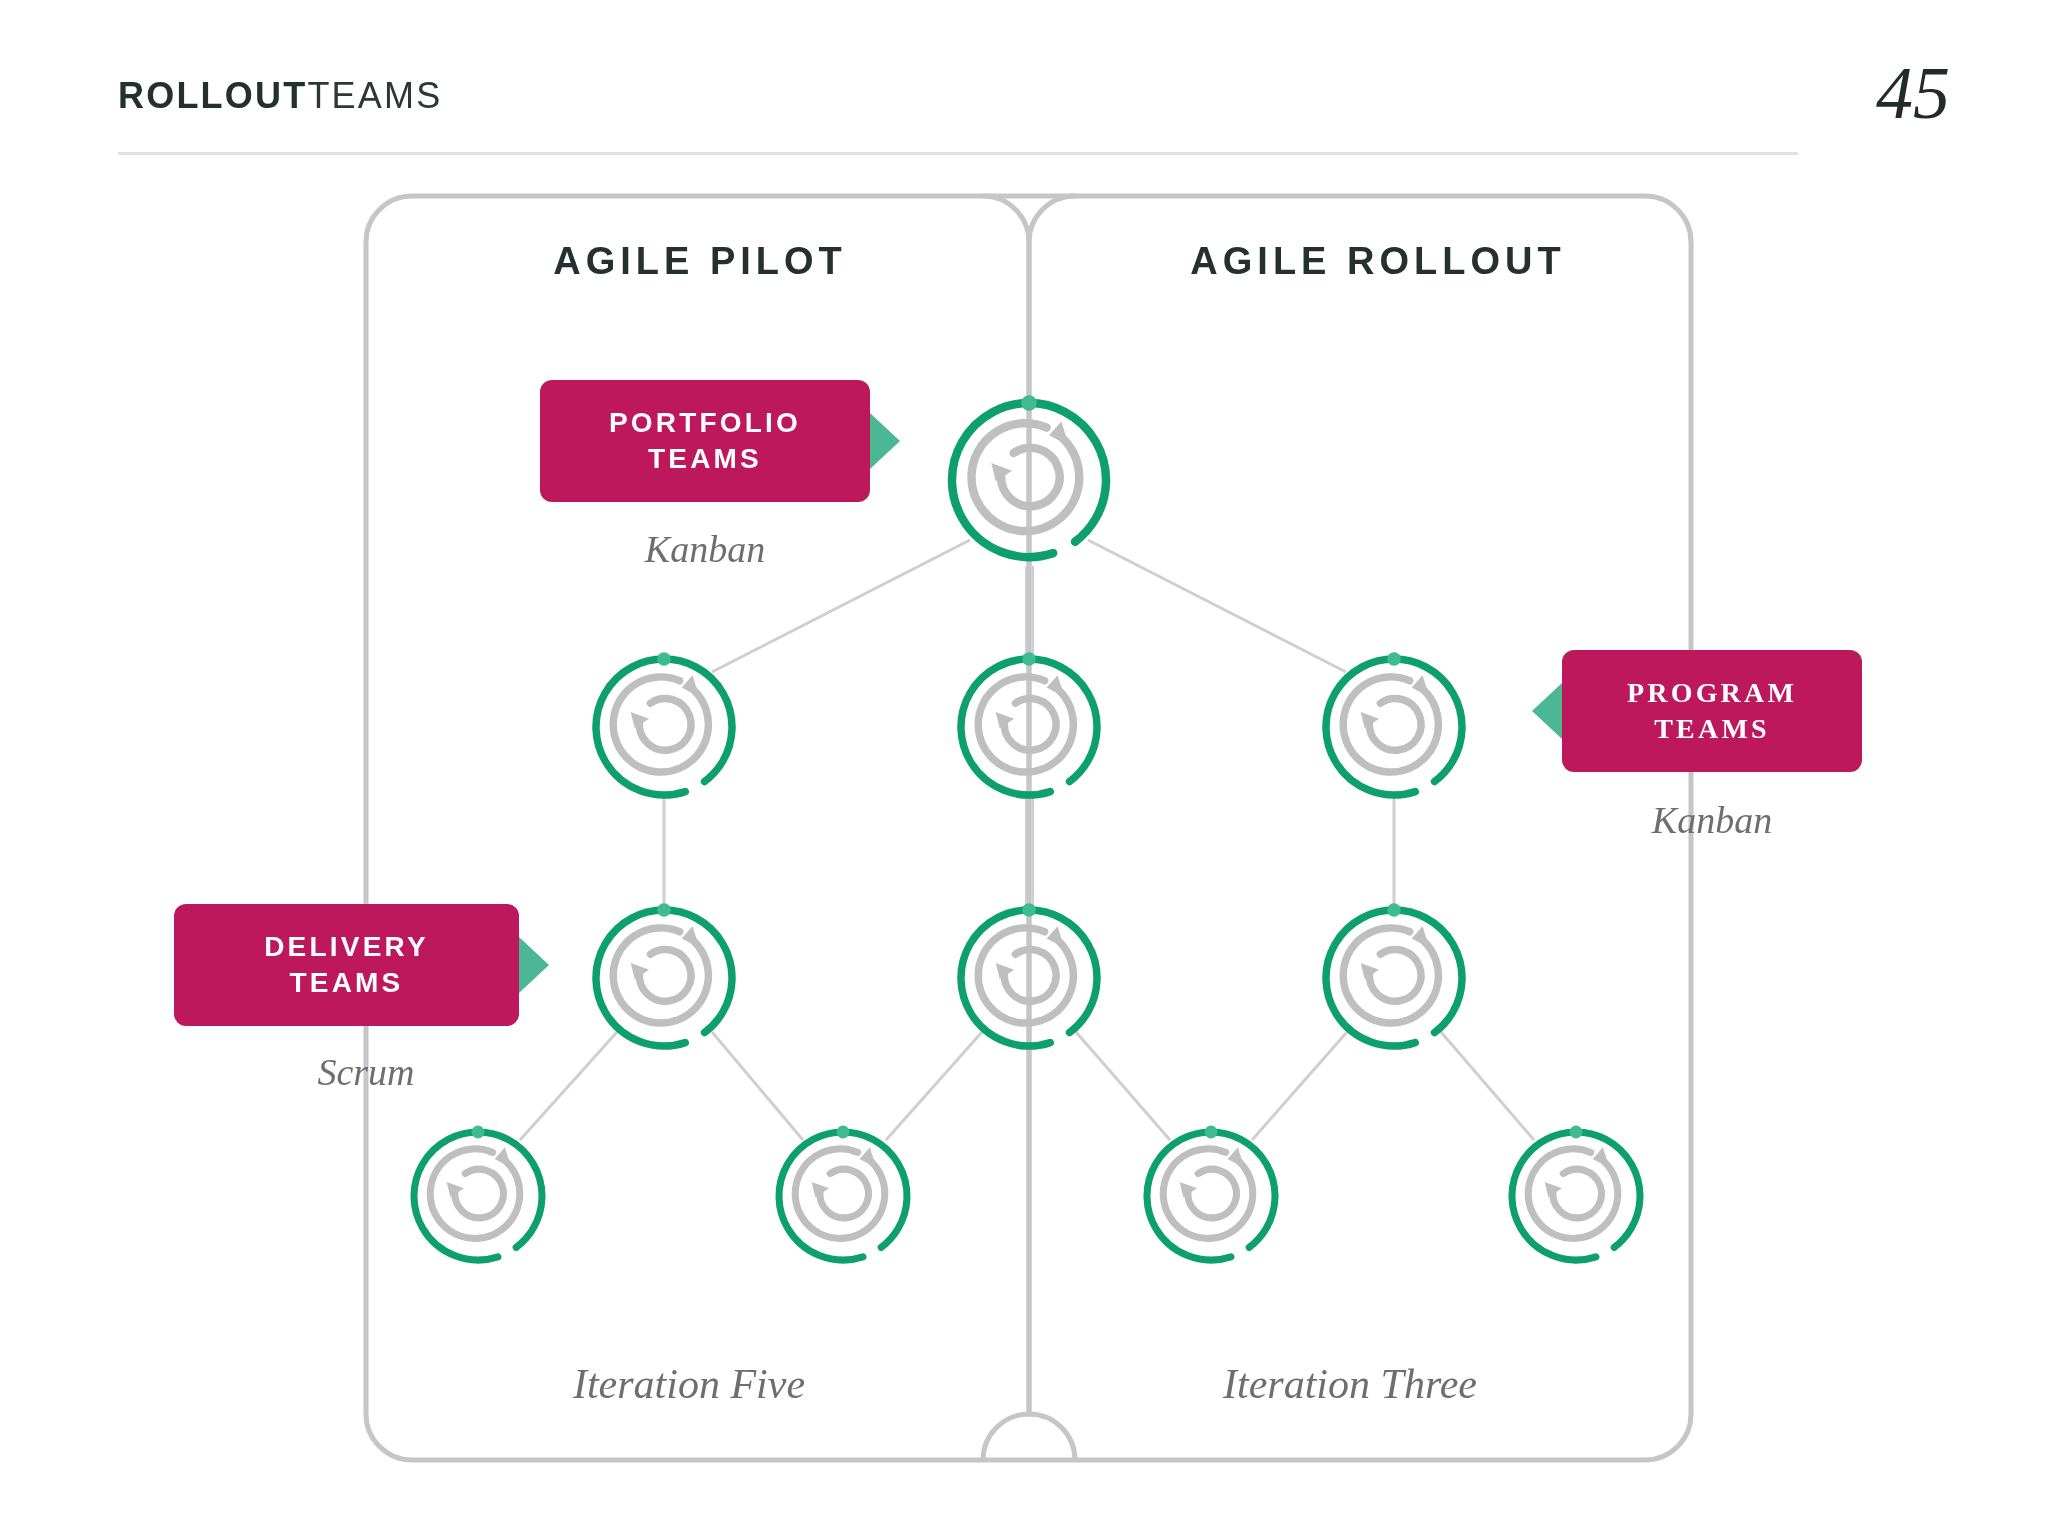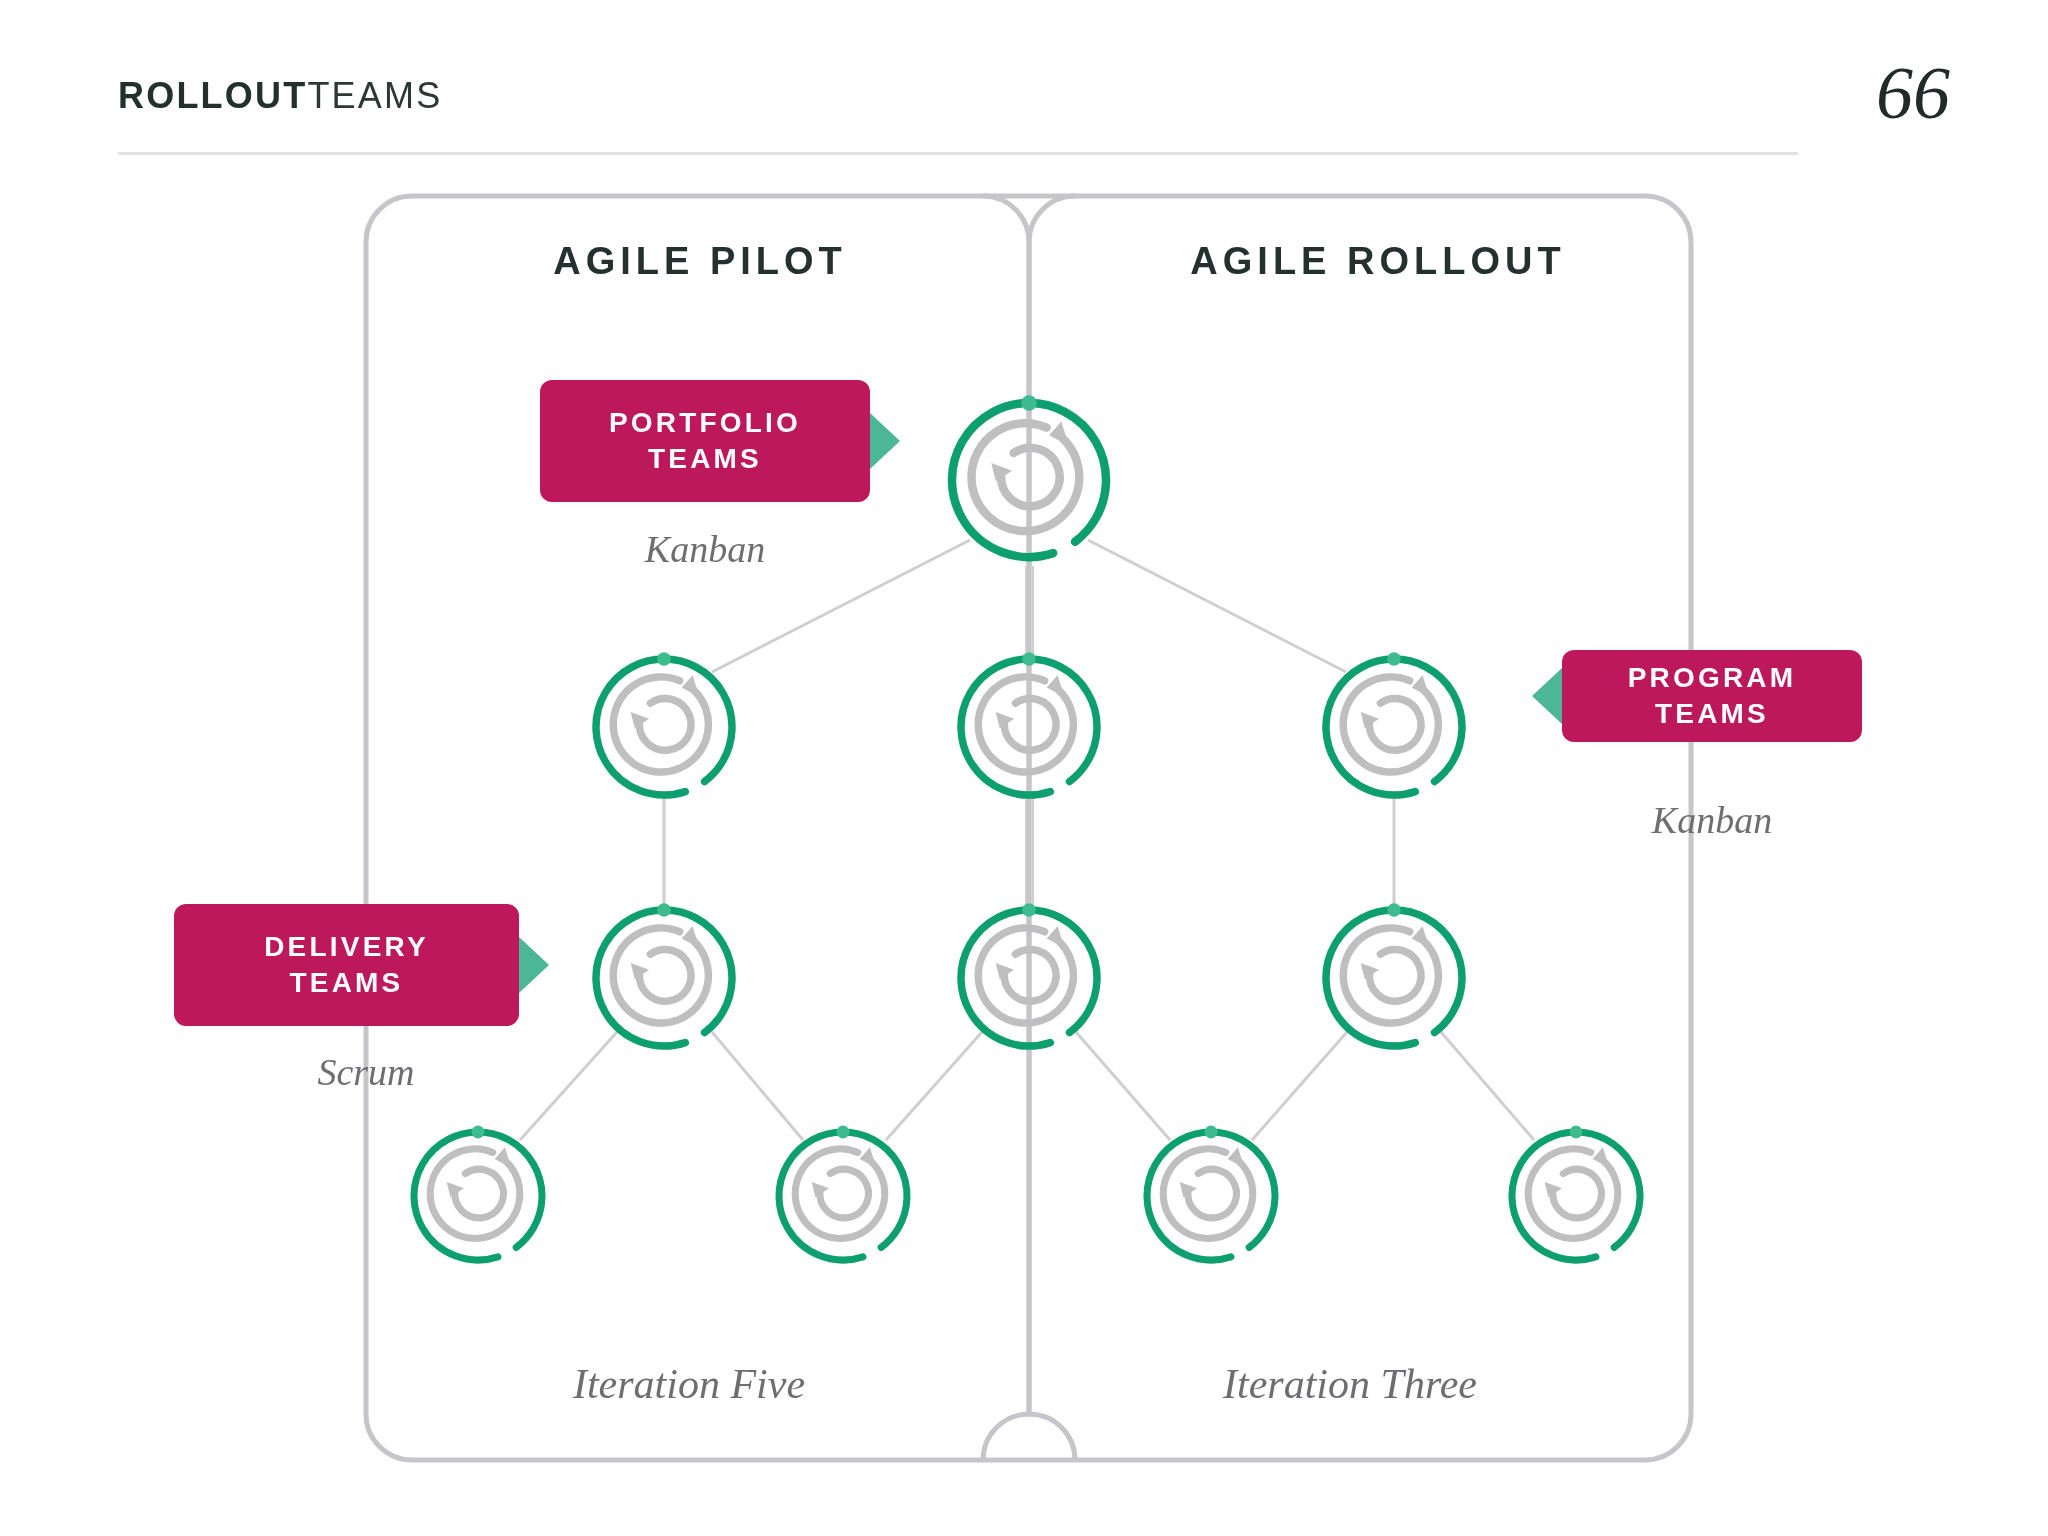--- a/index.html
+++ b/index.html
@@ -91,36 +91,36 @@
   .sub-label{
     position:absolute;
     font-family:"Liberation Serif", serif;
     font-style:italic;font-size:38px;color:#6d6d72;
     white-space:nowrap;transform:translateX(-50%);
   }
 
   #callout-portfolio{left:540px;top:380px;width:330px;height:122px;font-size:28px;}
   #sub-portfolio{left:705px;top:527px;}
 
-  #callout-program{left:1562px;top:650px;width:300px;height:92px;font-size:28px;}
+  #callout-program{left:1562px;top:650px;width:300px;height:122px;font-size:28px;font-family:Liberation Serif, serif;}
   #sub-program{left:1712px;top:798px;}
 
   #callout-delivery{left:174px;top:904px;width:345px;height:122px;font-size:28px;}
   #sub-delivery{left:366px;top:1050px;}
 </style>
 </head>
 <body>
 
 <div class="slide">
 
   <div class="logo">
     <span class="bold">ROLLOUT</span><span class="light">TEAMS</span>
   </div>
 
-  <div class="page-num">66</div>
+  <div class="page-num">45</div>
 
   <div class="header-rule"></div>
 
   <svg class="panel-layer" width="2048" height="1536" viewBox="0 0 2048 1536" aria-hidden="true">
     <defs>
 
       <g id="cycle-icon">
 
         <path d="M 0,-100
                  A 100,100 0 1,1 -0.01,-100" fill="none" stroke="#0e9f6e" stroke-width="11" stroke-linecap="round" stroke-dasharray="596 32" stroke-dashoffset="-282"></path>

